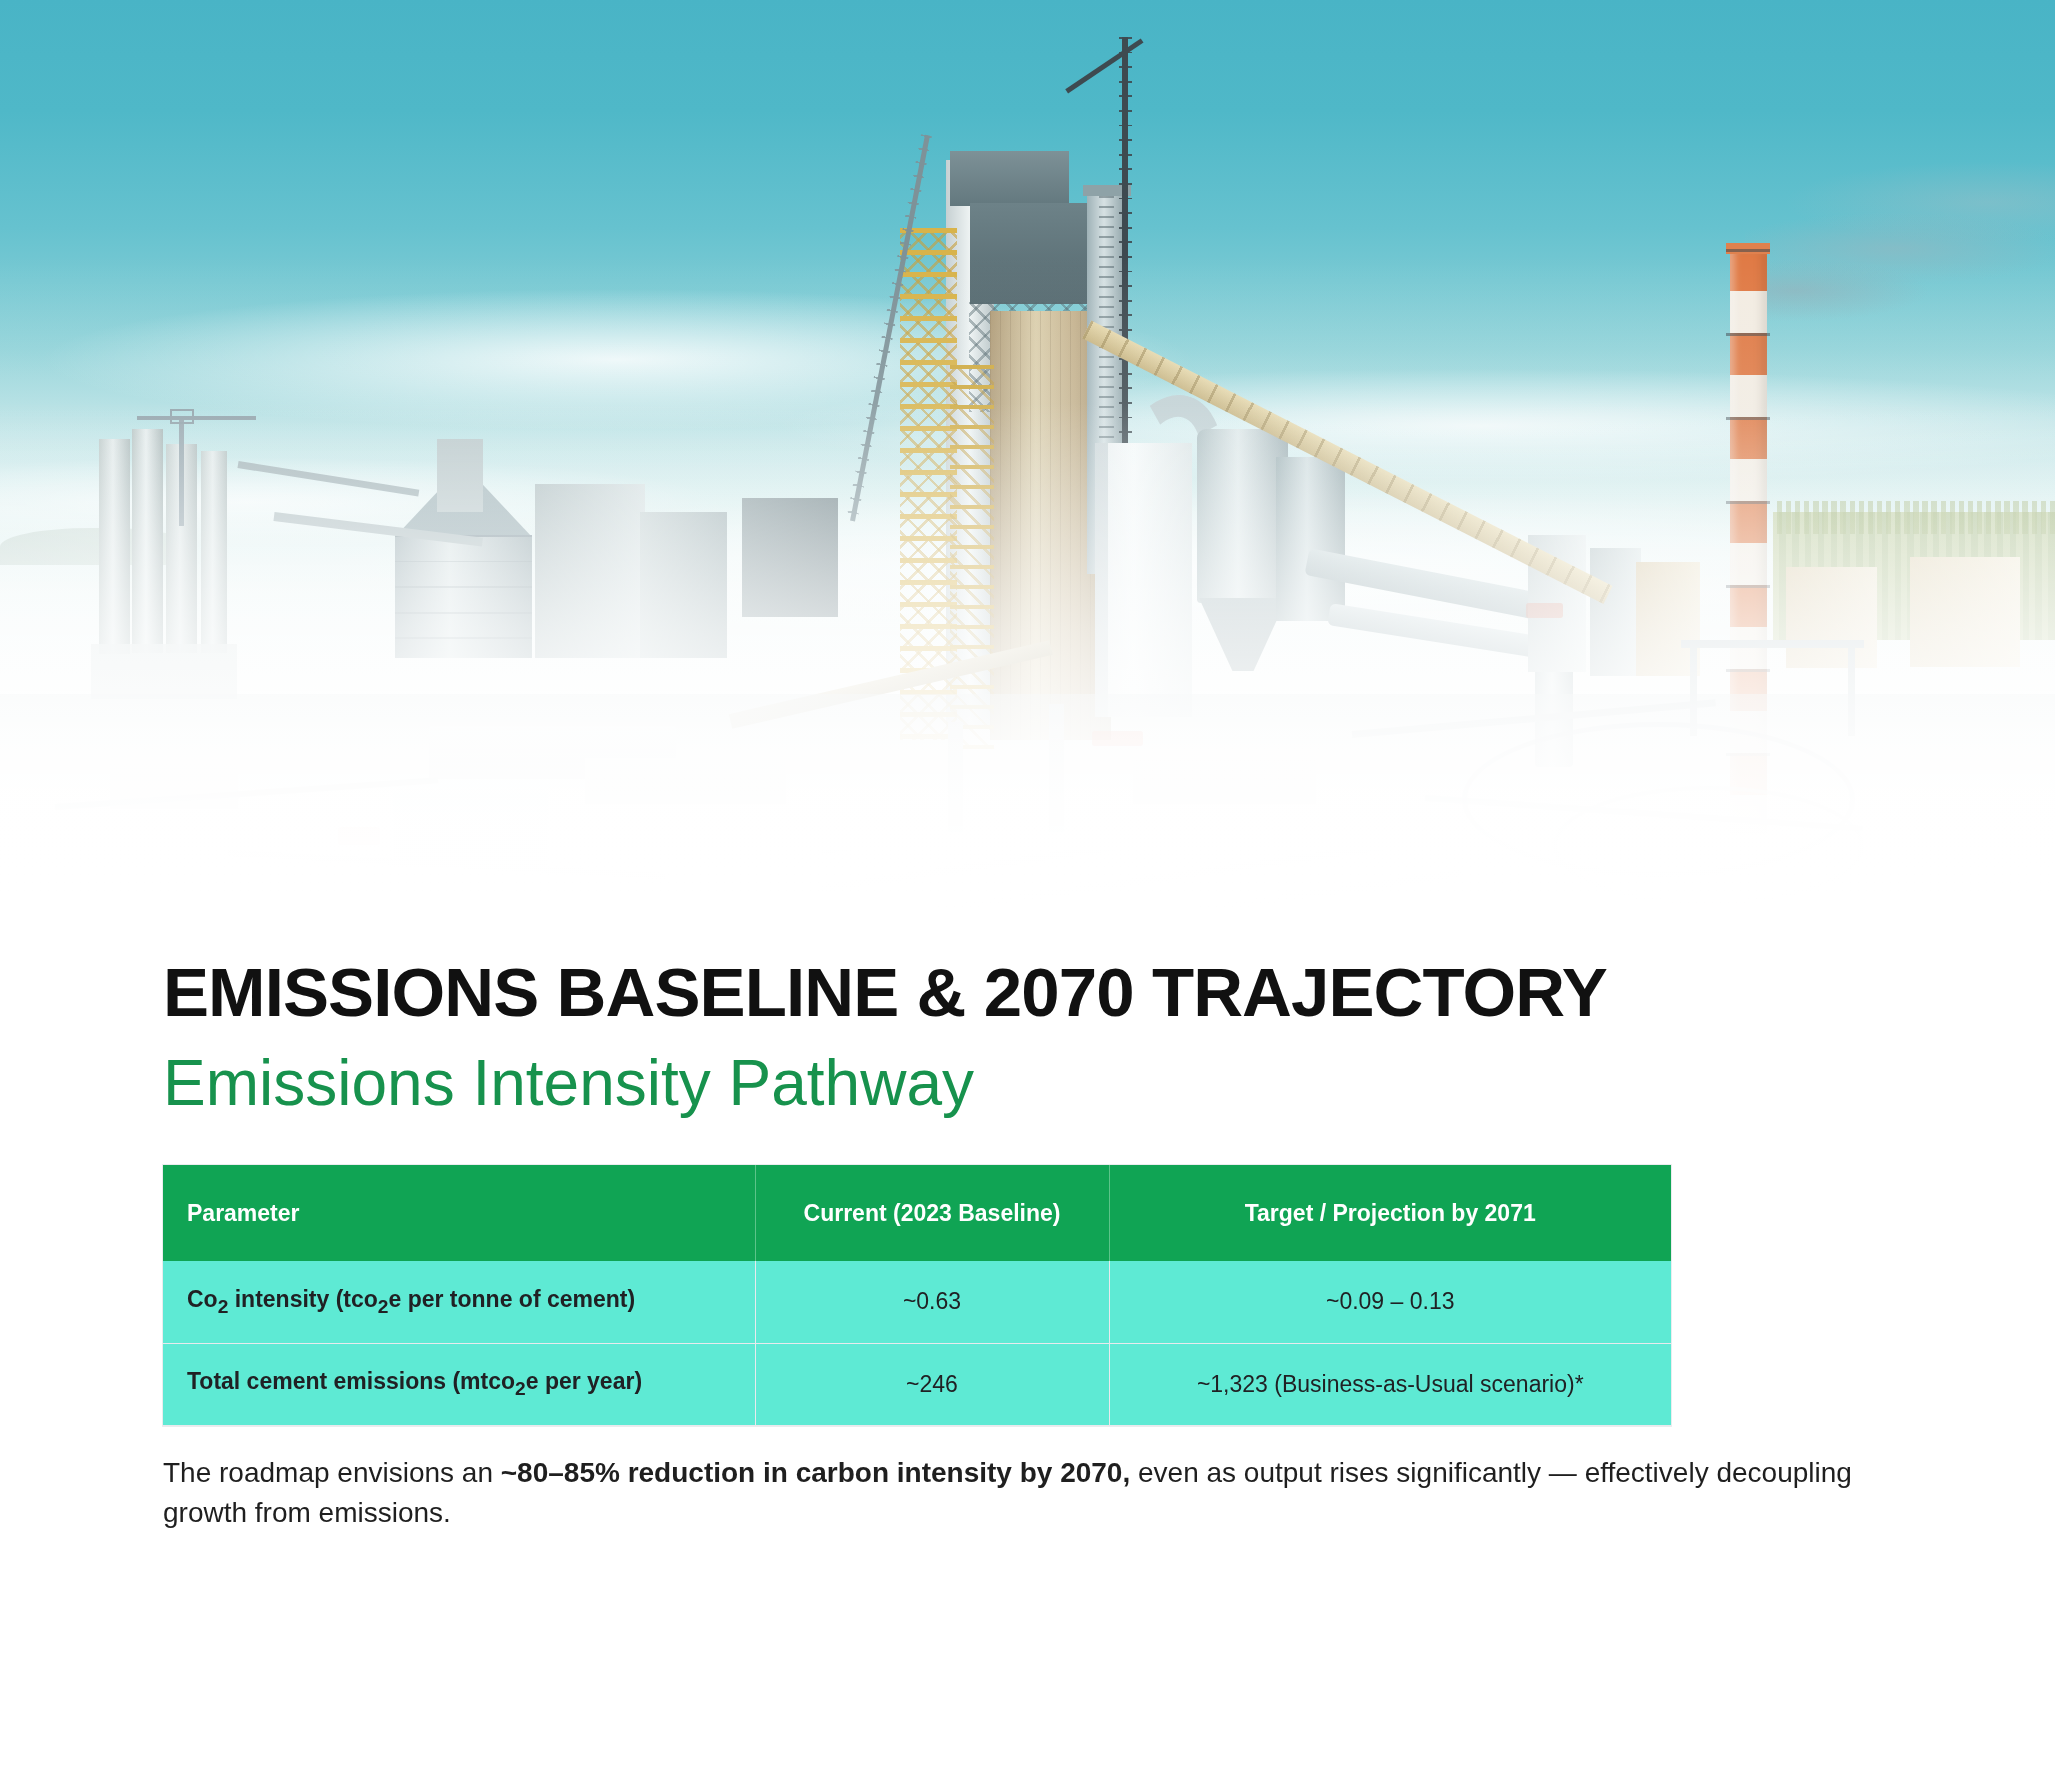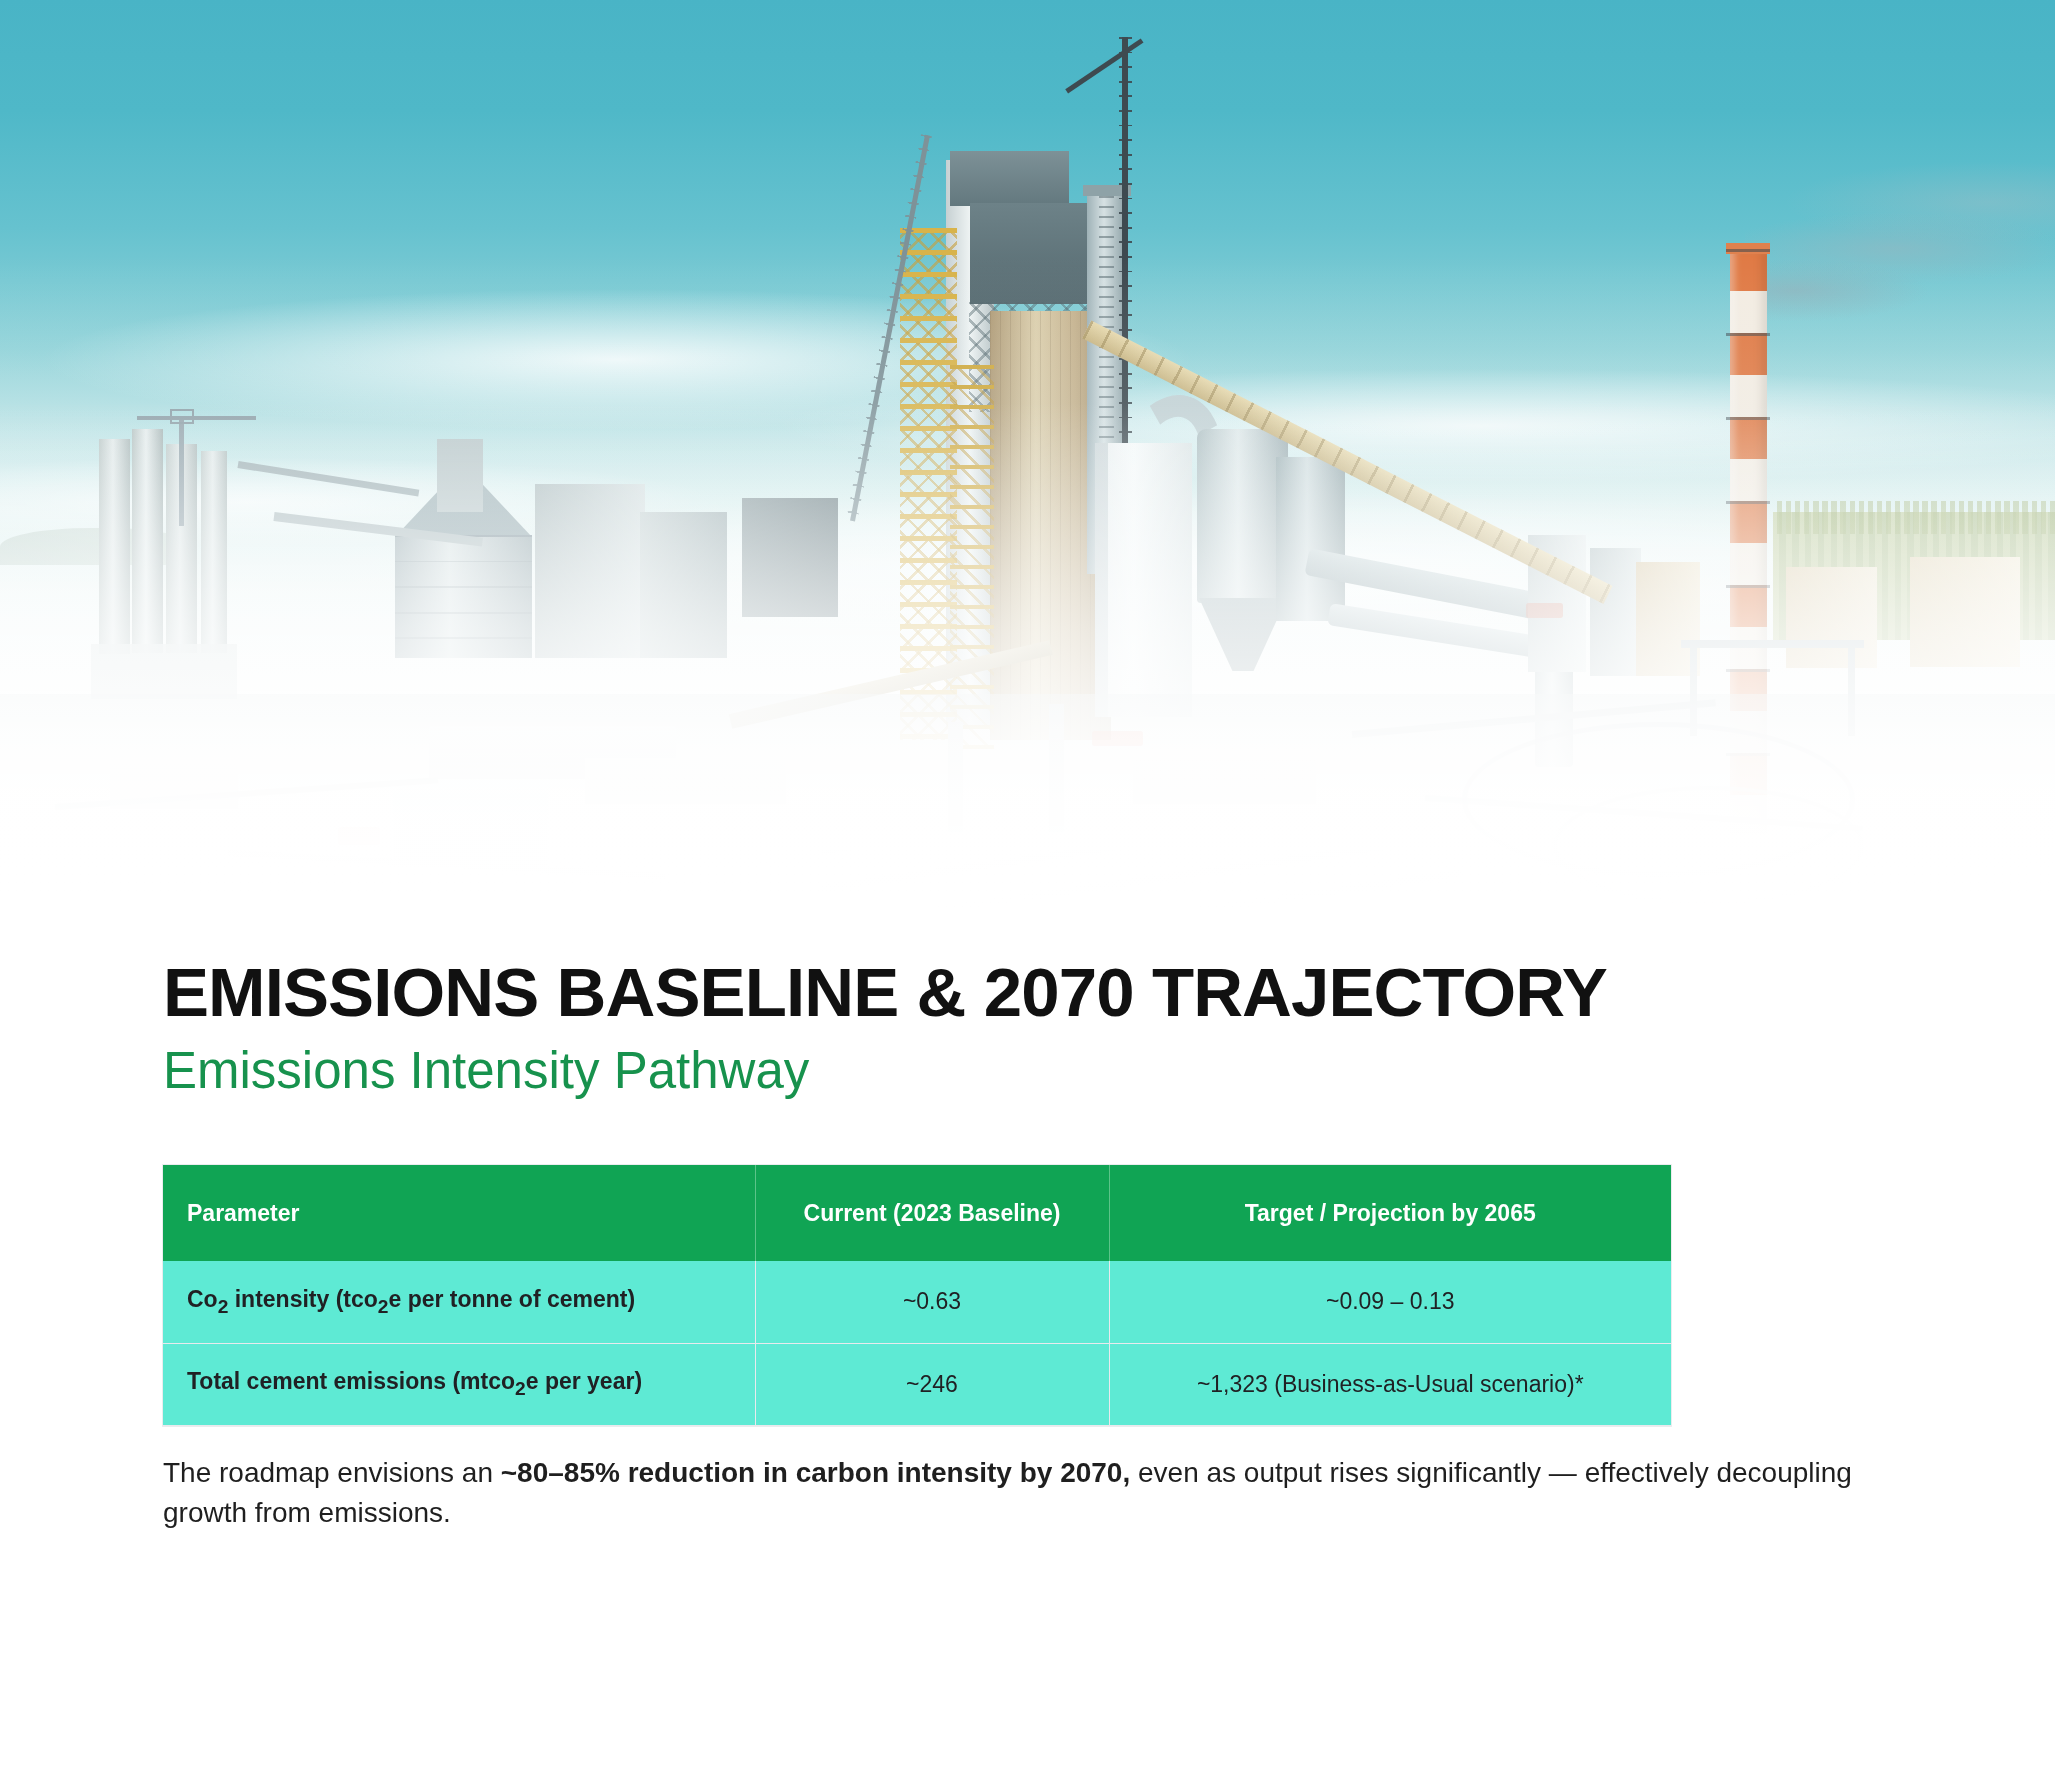--- a/index.html
+++ b/index.html
@@ -102,22 +102,22 @@
     font-size: 69px;
     font-weight: 700;
     letter-spacing: -0.9px;
     color: #111111;
     white-space: nowrap;
     line-height: 1;
   }
 
   .subtitle {
     position: absolute;
-    left: 163px; top: 113px;
-    font-size: 51px;
+    left: 163px; top: 119px;
+    font-size: 64px;
     font-weight: 400;
     color: #17924d;
     white-space: nowrap;
     line-height: 1;
   }
 
   
   .tbl-wrap {
     position: absolute;
     left: 163px; top: 233px;
@@ -339,21 +339,21 @@
       <table class="data">
         <colgroup>
           <col class="c1">
             <col class="c2">
             <col class="c3">
         </colgroup>
         <thead>
           <tr>
             <th class="left">Parameter</th>
             <th class="center">Current (2023 Baseline)</th>
-            <th class="center">Target / Projection by 2065</th>
+            <th class="center">Target / Projection by 2071</th>
           </tr>
         </thead>
         <tbody>
           <tr>
             <td class="param">Co<sub>2</sub> intensity (tco<sub>2</sub>e per tonne of cement)</td>
             <td class="val">~0.63</td>
             <td class="val">~0.09 – 0.13</td>
           </tr>
           <tr>
             <td class="param">Total cement emissions (mtco<sub>2</sub>e per year)</td>

